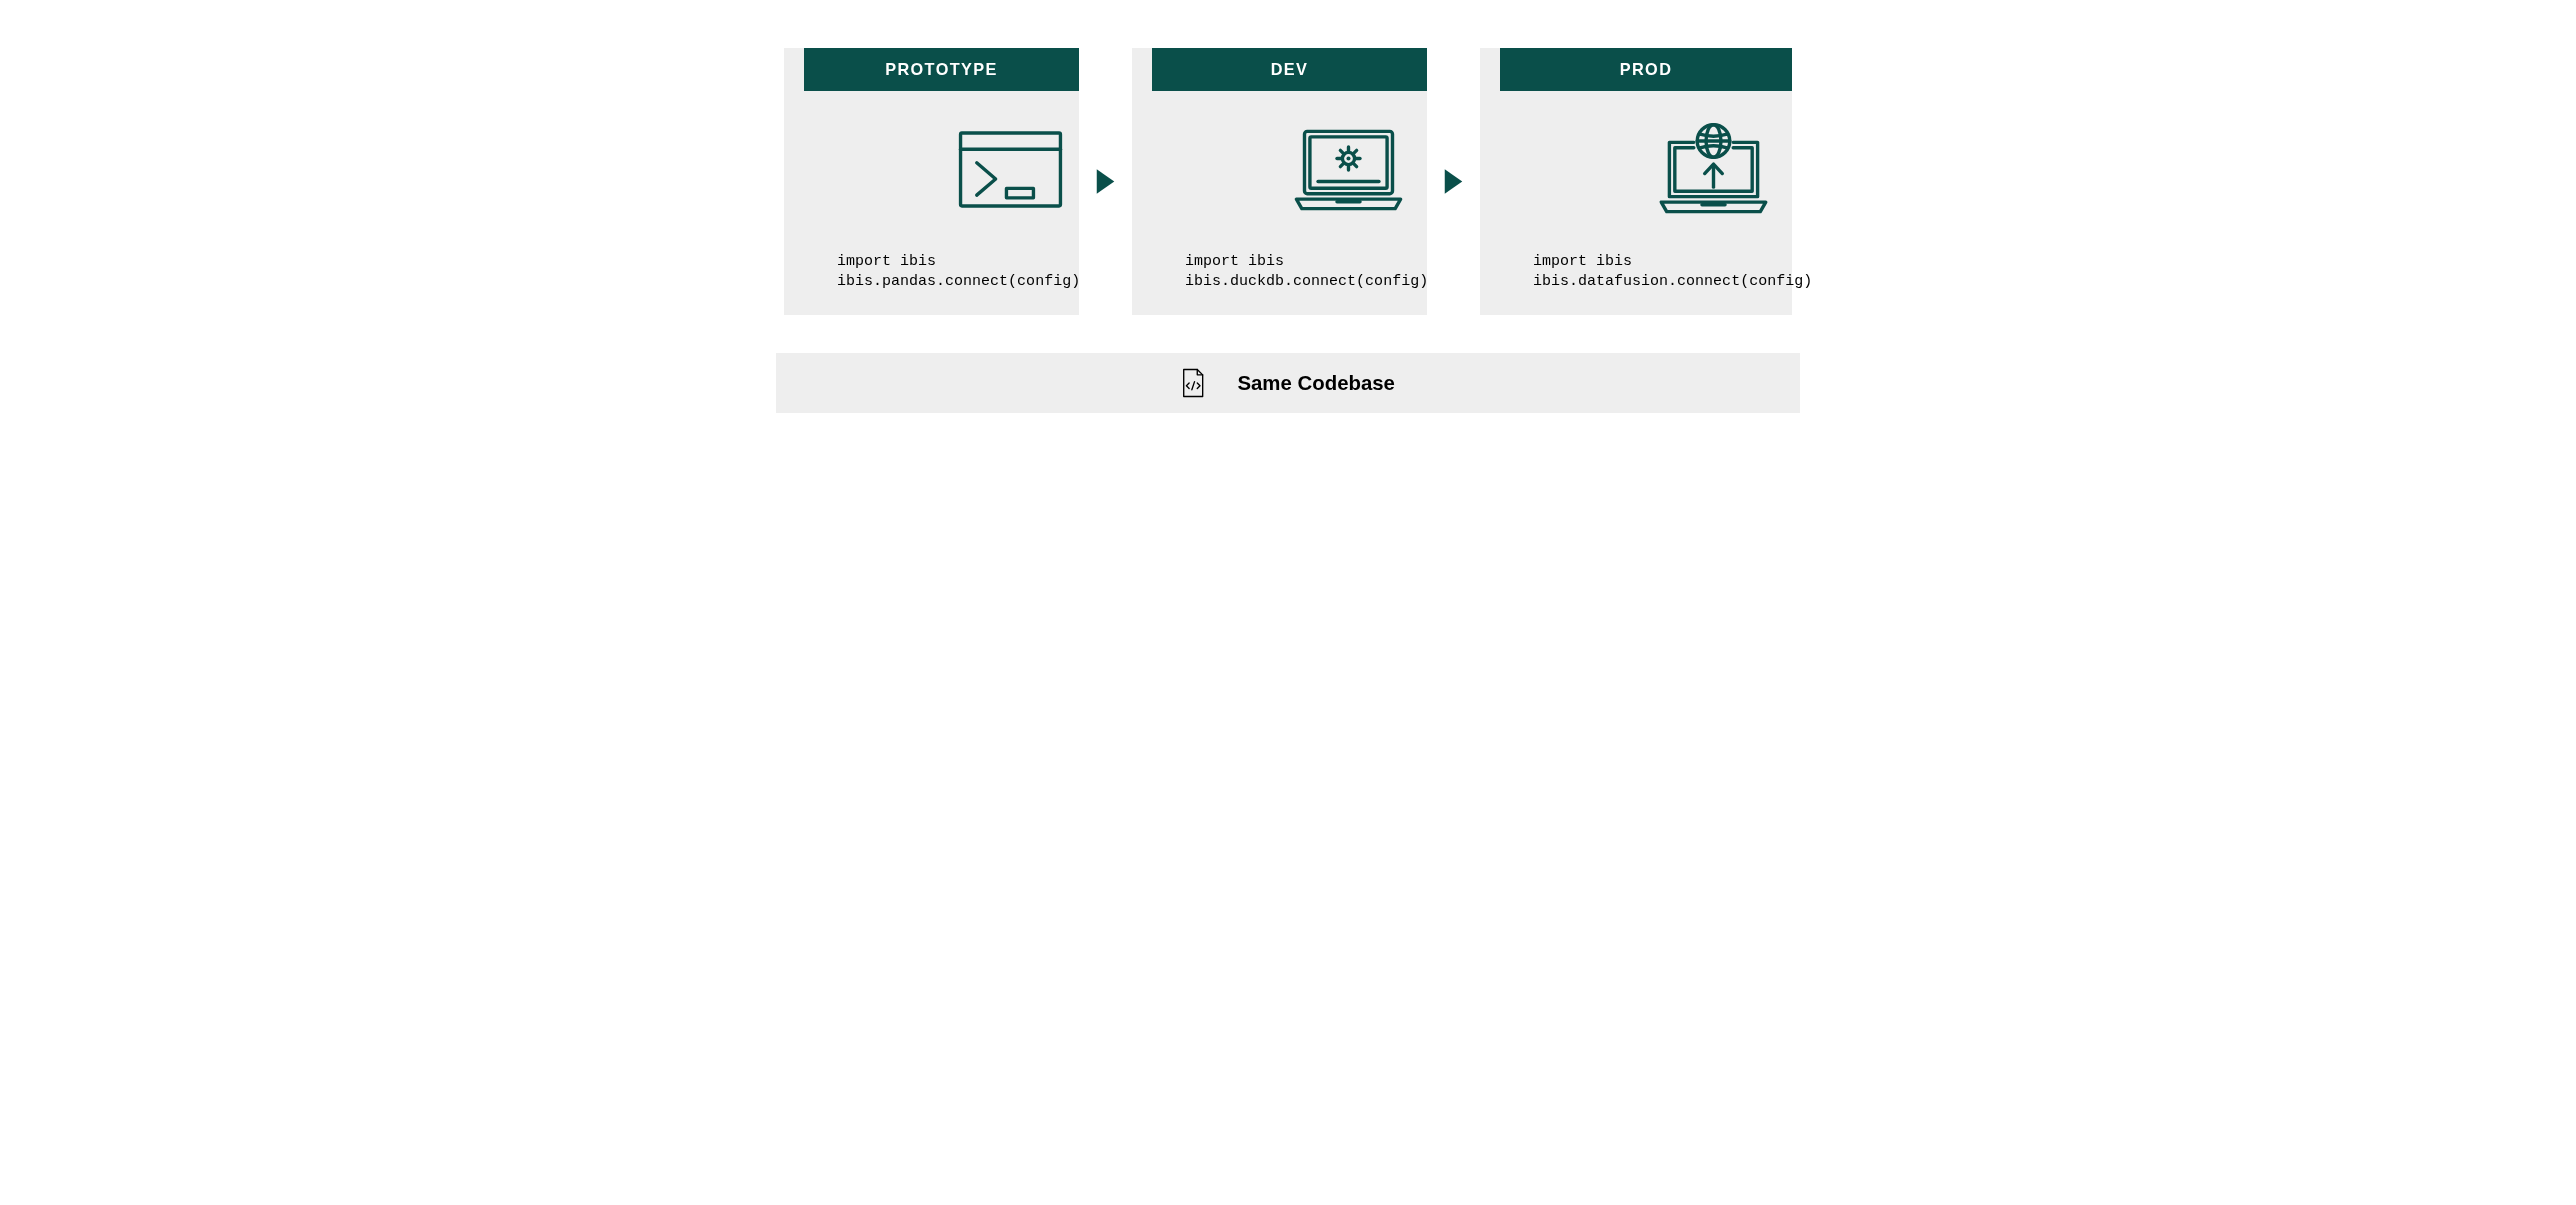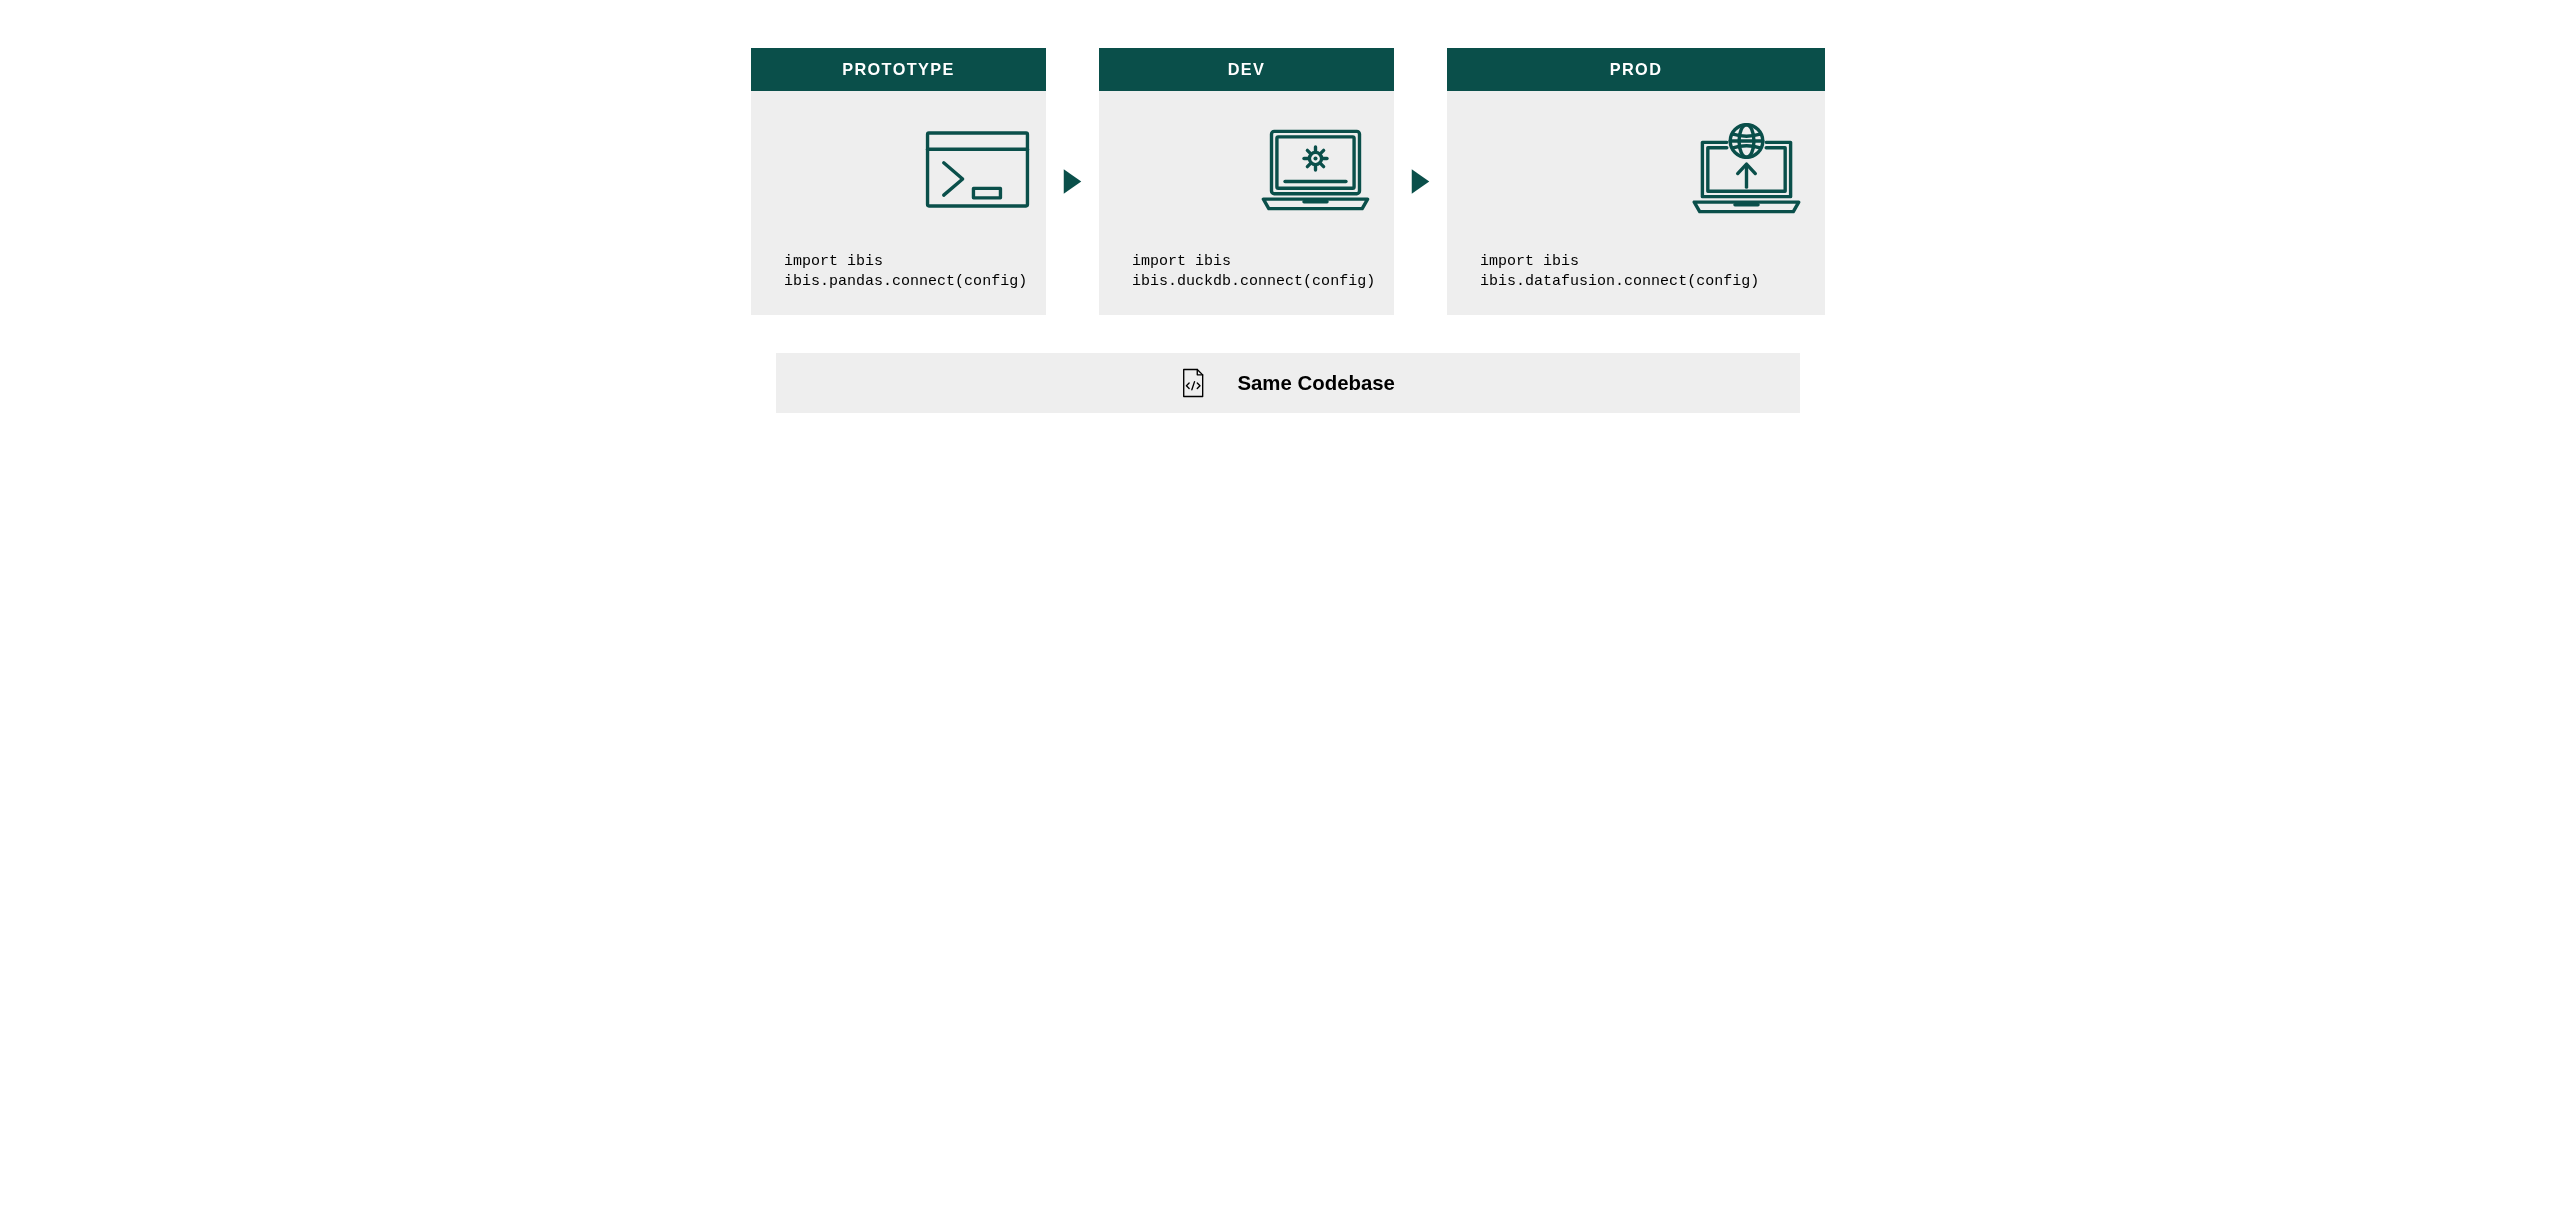--- a/index.html
+++ b/index.html
@@ -13,20 +13,21 @@
     display:flex;
     align-items:stretch;
     justify-content:center;
     gap:0;
   }
   .card {
     background:#eeeeee;
     display:flex;
     flex-direction:column;
     flex:0 0 auto;
+    padding-left:20px;
   }
   .card-header {
     background:#0a4f4a;
     color:#ffffff;
     font-weight:700;
     letter-spacing:1.4px;
     text-align:center;
     padding:12.2px 6.8px;
     font-size:16.3px;
   }
@@ -140,21 +141,21 @@
 ibis.duckdb.connect(config)</div>
     </div>
   </div>
 
   <div class="arrow-wrap">
     <svg class="icon" width="23" height="27" viewBox="0 0 34 40">
         <polygon points="4,2 30,20 4,38" fill="#0a4f4a"></polygon>
       </svg>
   </div>
 
-  <div class="card" style="width:378px">
+  <div class="card" style="width:312px">
     <div class="card-header">PROD</div>
     <div class="card-body">
       <div class="icon-area">
         <svg class="icon" width="129" height="95" viewBox="0 0 190 140">
           <g fill="none" stroke="#0a4f4a" stroke-width="5" stroke-linecap="round" stroke-linejoin="round">
 
             <polyline points="66,30 30,30 30,110 160,110 160,30 124,30"></polyline>
             <polyline points="66,38 38,38 38,102 152,102 152,38 124,38"></polyline>
             <path d="M18 118 L172 118 L164 132 L26 132 Z"></path>
             <line x1="78" y1="122" x2="112" y2="122"></line>

